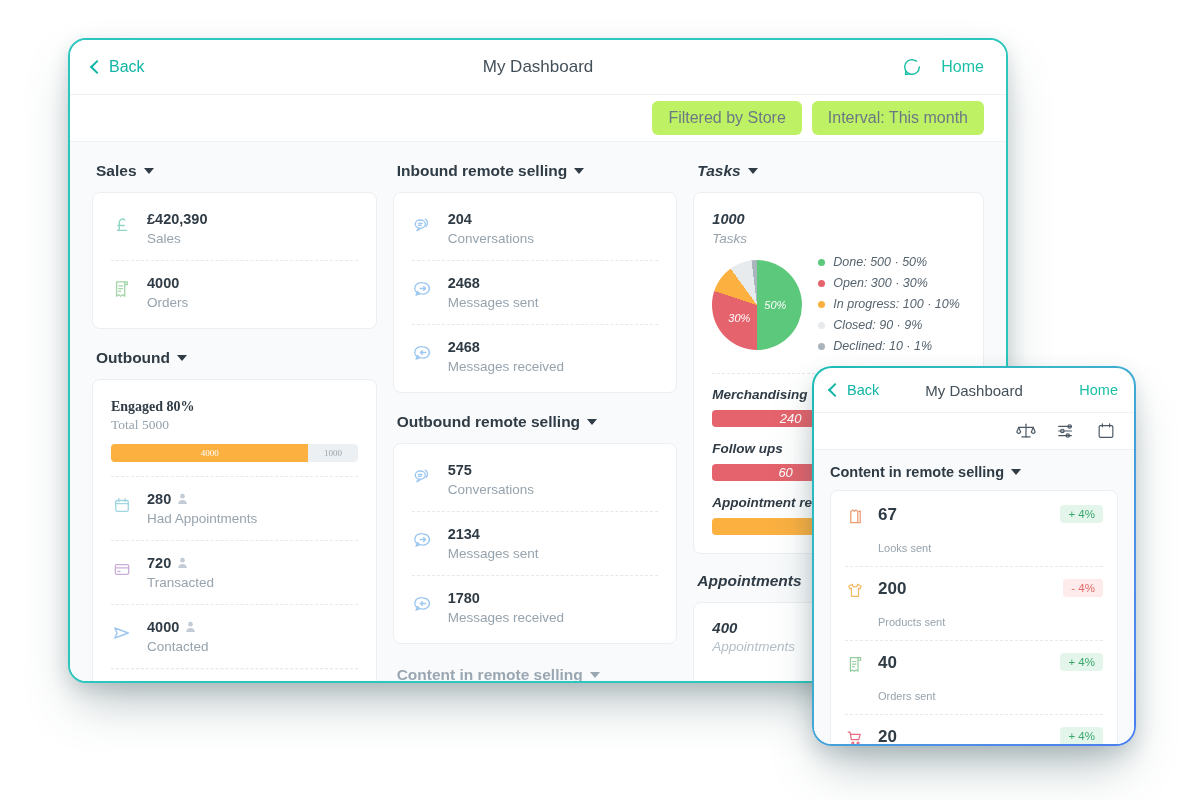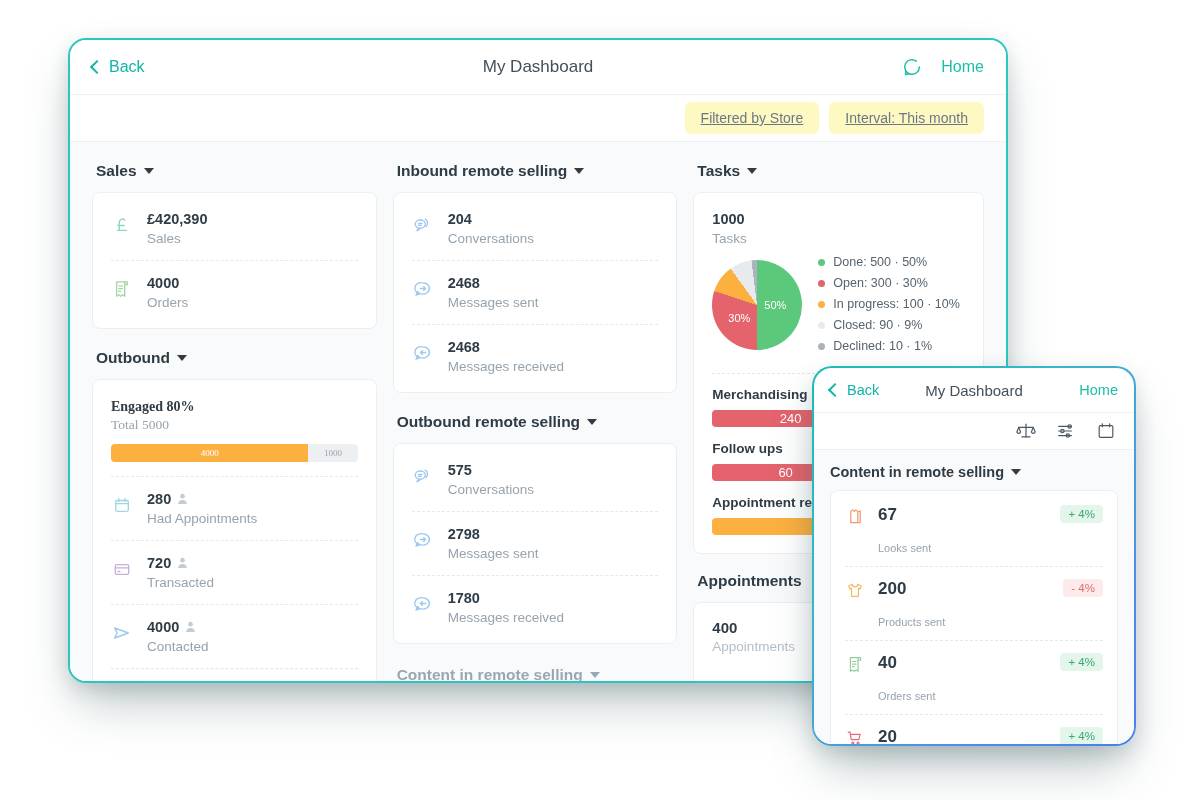--- a/index.html
+++ b/index.html
@@ -30,28 +30,28 @@
           border-left:2.4px solid #10b5a5; border-bottom:2.4px solid #10b5a5;
           transform: rotate(45deg); }
   .t-title { position:absolute; left:0; right:0; text-align:center; font-size:17px; color:#43505a; pointer-events:none;}
   .t-right { margin-left:auto; display:flex; align-items:center; gap:18px; z-index:2;}
   .home-link { color:#1bbfa6; font-size:16px; cursor:pointer; }
   .t-filters {
     height: 48px; border-top:1px solid #eef1f3; border-bottom:1px solid #eef1f3;
     display:flex; align-items:center; justify-content:flex-end; gap:10px; padding:0 22px; background:#fff;
     flex:0 0 auto;
   }
-  .pill { background:#fef9c3; border-radius:6px; padding:8px 16px; font-size:14px; color:#6b7884; cursor:pointer;text-decoration:underline; }
+  .pill { background:#bef264; border-radius:6px; padding:8px 16px; font-size:16px; color:#6b7884; cursor:pointer; }
 
   .t-body {
     background:#f8fafb; padding: 20px 22px 0 22px;
     display:flex; gap:16px; height: calc(100% - 102px);
   }
   .col { width: 286px; }
-  .col-wide { width: 292px; }
+  .col-wide { width: 292px; font-style: italic; }
 
   .sec-title { font-size:15.5px; font-weight:bold; color:#2f3b45; margin: 0 0 12px 4px; display:flex; align-items:center; gap:7px; cursor:pointer;}
   .sec-title.muted { color:#9aa7b2; }
   .caret { width:0;height:0;border-left:5px solid currentColor;border-right:5px solid currentColor;border-top:6px solid currentColor; border-left-color:transparent;border-right-color:transparent; }
 
   .card { background:#fff; border:1px solid #eceff2; border-radius:8px; padding: 4px 18px; }
 
   .row { display:flex; align-items:flex-start; gap:14px; padding:14px 0; border-bottom:1px dashed #e4e9ed; }
   .row:last-child { border-bottom:none; }
   .row .ico { width:22px; height:26px; flex:0 0 22px; display:flex; align-items:center; justify-content:center; margin-top:1px;}
@@ -326,21 +326,21 @@
             </div>
           </div>
           <div class="row">
             <span class="ico">
               <svg width="20" height="19" viewBox="0 0 22 21" fill="none" stroke="#9ec8f0" stroke-width="1.5" stroke-linecap="round" stroke-linejoin="round">
                 <path d="M11 3.2a7.2 6.2 0 1 1-6.1 9.6l-1.6 3.8 4-1.3A7.2 6.2 0 0 1 11 3.2z"></path>
                 <path d="M8 9.4h5.6M11.6 7.3l2.2 2.1-2.2 2.1"></path>
               </svg>
             </span>
             <div>
-              <div class="val">2798</div>
+              <div class="val">2134</div>
               <div class="lbl">Messages sent</div>
             </div>
           </div>
           <div class="row">
             <span class="ico">
               <svg width="20" height="19" viewBox="0 0 22 21" fill="none" stroke="#9ec8f0" stroke-width="1.5" stroke-linecap="round" stroke-linejoin="round">
                 <path d="M11 3.2a7.2 6.2 0 1 1-6.1 9.6l-1.6 3.8 4-1.3A7.2 6.2 0 0 1 11 3.2z"></path>
                 <path d="M14 9.4H8.4M10.4 7.3 8.2 9.4l2.2 2.1"></path>
               </svg>
             </span>

